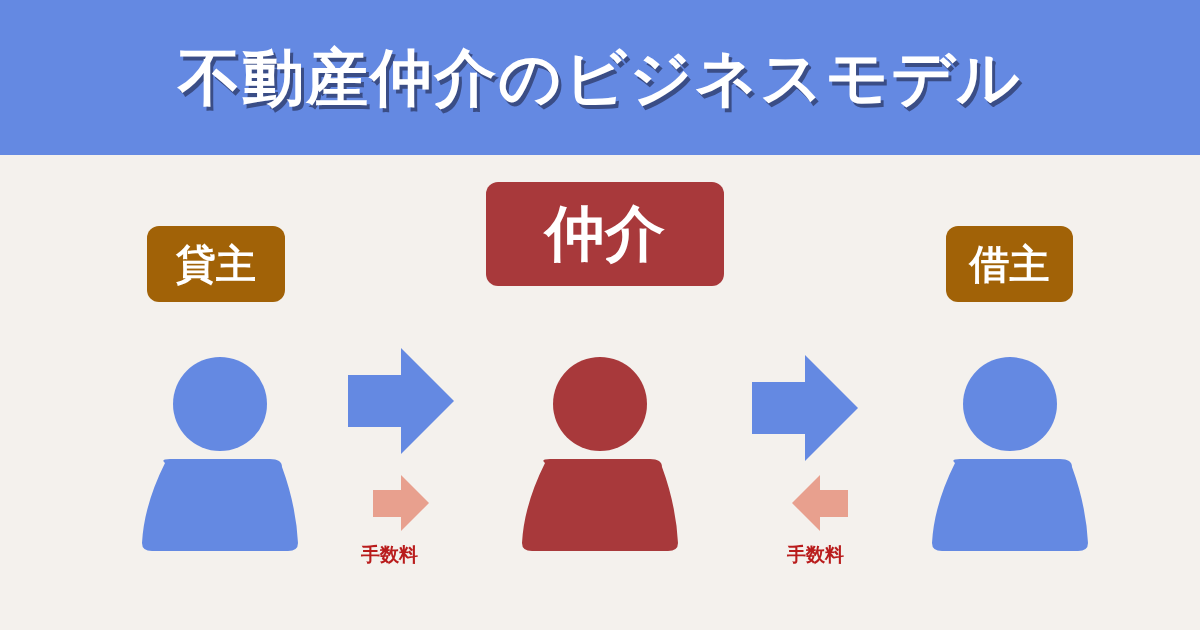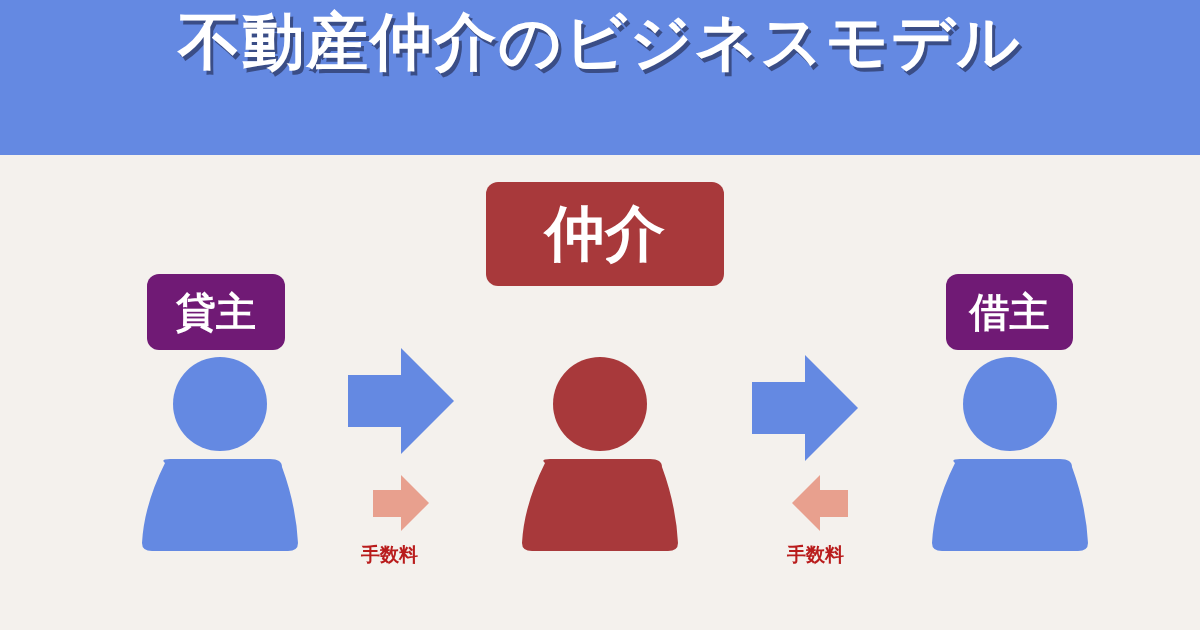--- a/index.html
+++ b/index.html
@@ -1,20 +1,20 @@
 <!DOCTYPE html>
 <html><head>
 <meta charset="utf-8">
 <style>
   html,body{margin:0;padding:0;}
   body{width:1200px;height:630px;overflow:hidden;background:#f4f1ed;font-family:"DejaVu Sans",sans-serif;position:relative;}
-  .header{position:absolute;left:0;top:0;width:1200px;height:155px;background:#6489e2;display:flex;justify-content:center;}
+  .header{position:absolute;left:0;top:0;width:1200px;height:155px;background:#6489e2;display:flex;align-items:center;justify-content:center;}
   .title{color:#fff;font-size:62px;font-weight:bold;letter-spacing:2px;text-shadow:3px 4px 0 #3a4d86;}
   .label{position:absolute;display:flex;align-items:center;justify-content:center;color:#fff;font-weight:bold;border-radius:12px;}
-  .lbl-blue{background:#701a75;font-size:40px;margin-top:48px;}
+  .lbl-blue{background:#a16207;font-size:40px;}
   .lbl-red{background:#a8393b;font-size:60px;}
   .person{position:absolute;}
   .small{position:absolute;font-size:19px;font-weight:bold;color:#b91c1c;}
 </style>
 </head>
 <body>
 
 <div class="header">
   <div class="title">不動産仲介のビジネスモデル</div>
 </div>

